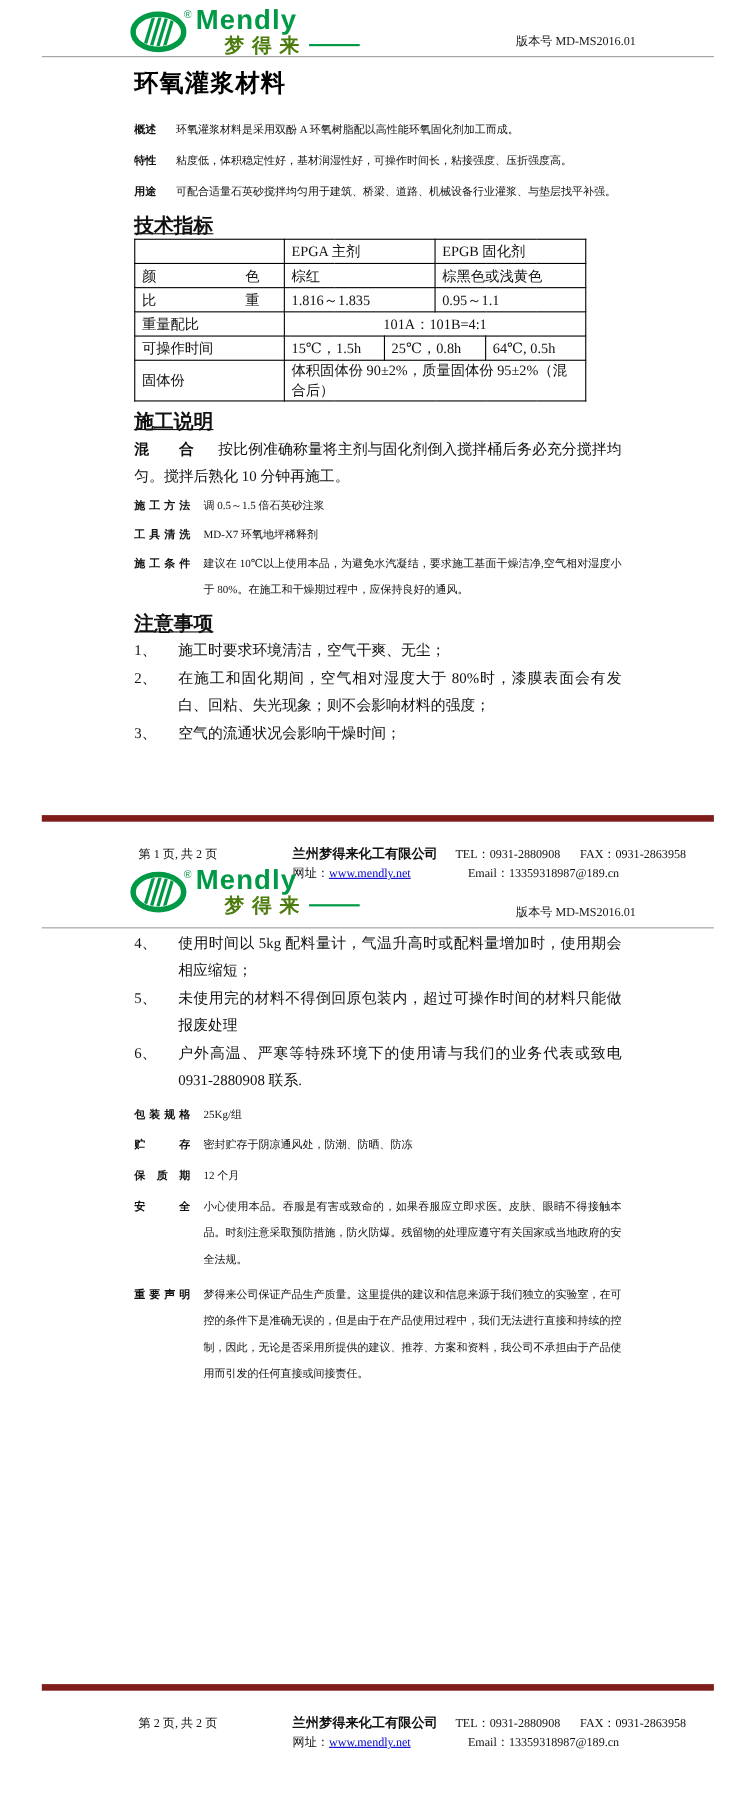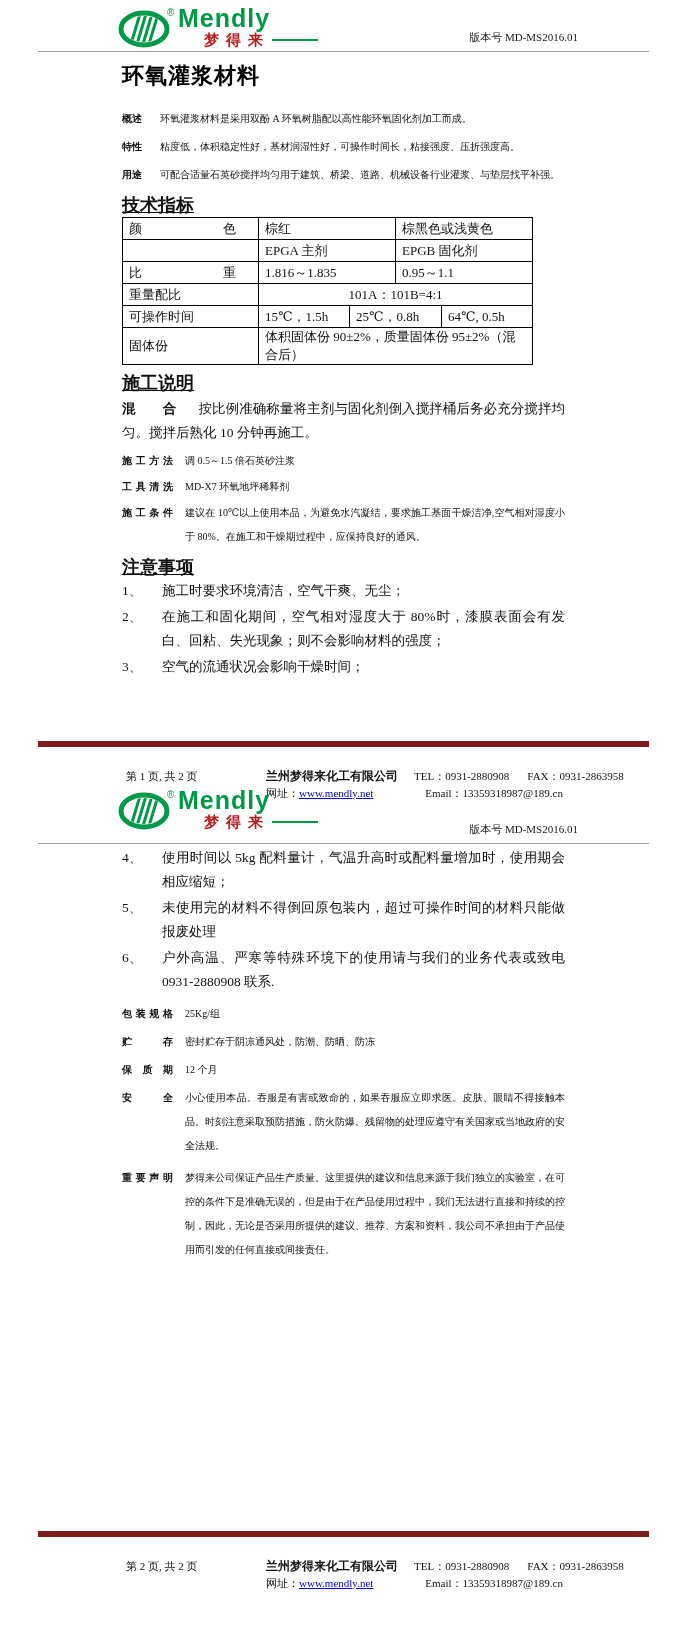--- a/index.html
+++ b/index.html
@@ -19,21 +19,21 @@
   .logo-block { position: absolute; left: 118px; top: 6px; display: flex; align-items: flex-start; }
   .p2 .logo-block { top: 13px; }
   .logo-svg { display: block; }
   .logo-texts { margin-left: 4px; line-height: 1; }
   .brand-en {
     font-family: Liberation Sans, sans-serif;
     font-weight: bold; font-size: 25px; color: #009946; letter-spacing: 1px;
   }
   .brand-cn {
     font-family: "Liberation Sans", "DejaVu Sans", sans-serif;
-    font-weight: bold; font-size: 15px; color: #b91c1c;
+    font-weight: bold; font-size: 18px; color: #4d7c0f;
     letter-spacing: 7px; margin-left: 26px; margin-top: 1px;
     display: flex; align-items: center;
   }
   .brand-underline { display: inline-block; width: 46px; height: 2px; background: #009946; margin-left: 2px; }
   .version { position: absolute; right: 109px; bottom: 6px; font-size: 11px; color: #1a1a1a; }
   .rule { border: none; border-top: 1px solid #9d9d9d; margin: 0 38px; height: 0; }
   
   .title {
     margin: 9px 122px 0; font-size: 22px; font-weight: bold; color: #000;
     font-family: "Liberation Sans", "DejaVu Sans", sans-serif; letter-spacing: 1px;
@@ -132,28 +132,28 @@
       <col style="width:136px">
         <col style="width:45px">
         <col style="width:46px">
         <col style="width:46px">
         <col style="width:46px">
         <col style="width:46px">
         <col style="width:45px">
     </colgroup>
     <tbody>
         <tr>
+      <td class="lblcell"></td>
+      <td colspan="3">EPGA 主剂</td>
+      <td colspan="3">EPGB 固化剂</td>
+    </tr>
+    <tr>
       <td class="lblcell lbl-j">颜　色</td>
       <td colspan="3">棕红</td>
       <td colspan="3">棕黑色或浅黄色</td>
-    </tr>
-    <tr>
-      <td class="lblcell"></td>
-      <td colspan="3">EPGA 主剂</td>
-      <td colspan="3">EPGB 固化剂</td>
     </tr>
     <tr>
       <td class="lblcell lbl-j">比　重</td>
       <td colspan="3">1.816～1.835</td>
       <td colspan="3">0.95～1.1</td>
     </tr>
     <tr>
       <td class="lblcell">重量配比</td>
       <td colspan="6" class="c">101A：101B=4:1</td>
     </tr>

